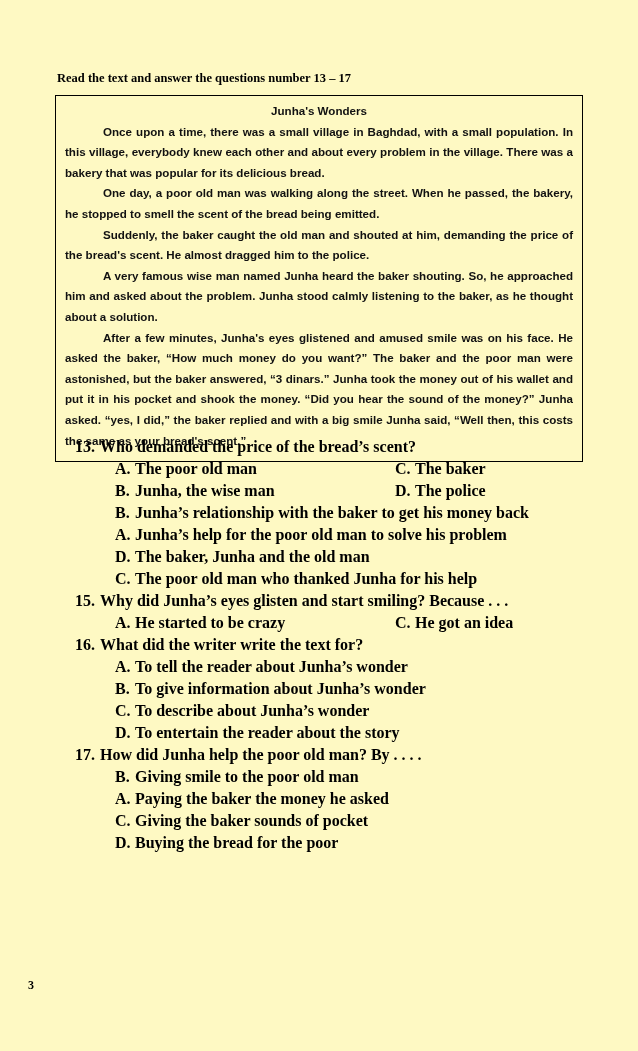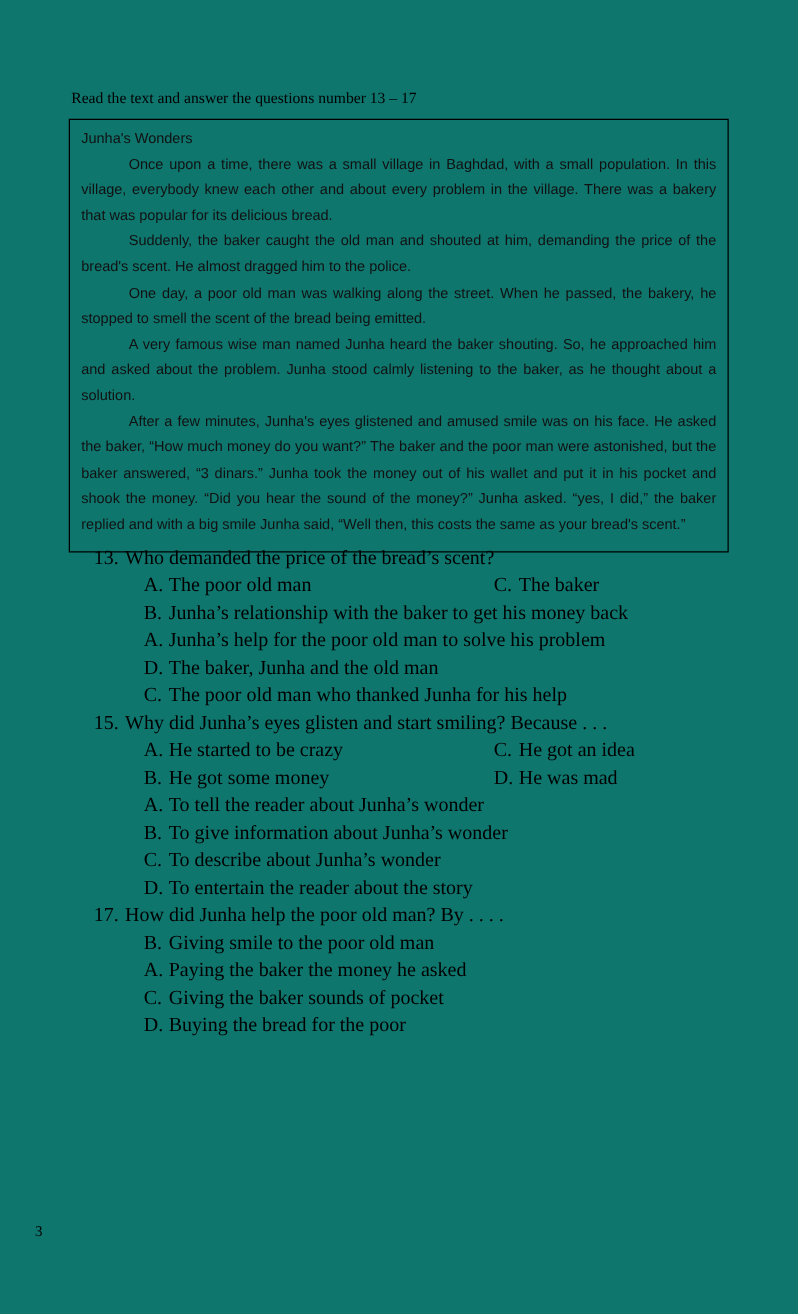--- a/index.html
+++ b/index.html
@@ -5,21 +5,21 @@
   * { margin: 0; padding: 0; box-sizing: border-box; }
   html, body { background: #ffffff; }
   body {
     width: 638px;
     height: 1051px;
     position: relative;
     font-family: "Liberation Serif", serif;
     color: #000;
     overflow: hidden;
   }
-  .doc { position: absolute; inset: 0; background: #0f766e; }
+  .doc { position: absolute; inset: 0; background: #fef9c3; font-weight: bold; }
 
   .instruction {
     position: absolute;
     left: 57px;
     top: 70px;
     font-size: 12.5px;
     line-height: 16px;
   }
 
   .passage-box {
@@ -27,21 +27,21 @@
     left: 55px;
     top: 95px;
     width: 528px;
     border: 1px solid #000;
     padding: 5px 9px 10px 9px;
     font-family: "Liberation Sans", sans-serif;
     font-size: 11.6px;
     line-height: 20.6px;
     color: #111;
   }
-  .passage-title { text-align: left; }
+  .passage-title { text-align: center; }
   .para { text-align: justify; text-indent: 38px; }
 
   .questions {
     position: absolute;
     left: 57px;
     top: 436px;
     width: 527px;
     font-size: 16px;
     line-height: 22px;
   }
@@ -63,38 +63,46 @@
 </head>
 <body>
 
 <div class="doc">
 
   <div class="instruction">Read the text and answer the questions number 13 – 17</div>
 
   <div class="passage-box">
     <div class="passage-title">Junha's Wonders</div>
     <p class="para">Once upon a time, there was a small village in Baghdad, with a small population. In this village, everybody knew each other and about every problem in the village. There was a bakery that was popular for its delicious bread.</p>
+    <p class="para">One day, a poor old man was walking along the street. When he passed, the bakery, he stopped to smell the scent of the bread being emitted.</p>
     <p class="para">Suddenly, the baker caught the old man and shouted at him, demanding the price of the bread's scent. He almost dragged him to the police.</p>
-    <p class="para">One day, a poor old man was walking along the street. When he passed, the bakery, he stopped to smell the scent of the bread being emitted.</p>
     <p class="para">A very famous wise man named Junha heard the baker shouting. So, he approached him and asked about the problem. Junha stood calmly listening to the baker, as he thought about a solution.</p>
     <p class="para">After a few minutes, Junha's eyes glistened and amused smile was on his face. He asked the baker, “How much money do you want?” The baker and the poor man were astonished, but the baker answered, “3 dinars.” Junha took the money out of his wallet and put it in his pocket and shook the money. “Did you hear the sound of the money?” Junha asked. “yes, I did,” the baker replied and with a big smile Junha said, “Well then, this costs the same as your bread's scent.”</p>
   </div>
 
   <div class="questions">
 
     <div class="question">
       <div class="qline">
         <span class="qnum">13.</span><span class="qtext">Who demanded the price of the bread’s scent?</span>
       </div>
       <div class="opt-row">
         <div class="opt left-col">
           <span class="olabel">A.</span><span class="otext">The poor old man</span>
         </div>
         <div class="opt right-col">
           <span class="olabel">C.</span><span class="otext">The baker</span>
+        </div>
+      </div>
+      <div class="opt-row">
+        <div class="opt left-col">
+          <span class="olabel">B.</span><span class="otext">Junha, the wise man</span>
+        </div>
+        <div class="opt right-col">
+          <span class="olabel">D.</span><span class="otext">The police</span>
         </div>
       </div>
     </div>
 
     <div class="question">
       <div class="opt">
         <span class="olabel">B.</span><span class="otext">Junha’s relationship with the baker to get his money back</span>
       </div>
       <div class="opt">
         <span class="olabel">A.</span><span class="otext">Junha’s help for the poor old man to solve his problem</span>
@@ -112,31 +120,26 @@
         <span class="qnum">15.</span><span class="qtext">Why did Junha’s eyes glisten and start smiling? Because . . .</span>
       </div>
       <div class="opt-row">
         <div class="opt left-col">
           <span class="olabel">A.</span><span class="otext">He started to be crazy</span>
         </div>
         <div class="opt right-col">
           <span class="olabel">C.</span><span class="otext">He got an idea</span>
         </div>
       </div>
-      <div class="opt-row">
-        <div class="opt left-col">
-          <span class="olabel">B.</span><span class="otext">He got some money</span>
-        </div>
-        <div class="opt right-col">
-          <span class="olabel">D.</span><span class="otext">He was mad</span>
-        </div>
-      </div>
     </div>
 
     <div class="question">
+      <div class="qline">
+        <span class="qnum">16.</span><span class="qtext">What did the writer write the text for?</span>
+      </div>
       <div class="opt">
         <span class="olabel">A.</span><span class="otext">To tell the reader about Junha’s wonder</span>
       </div>
       <div class="opt">
         <span class="olabel">B.</span><span class="otext">To give information about Junha’s wonder</span>
       </div>
       <div class="opt">
         <span class="olabel">C.</span><span class="otext">To describe about Junha’s wonder</span>
       </div>
       <div class="opt">

